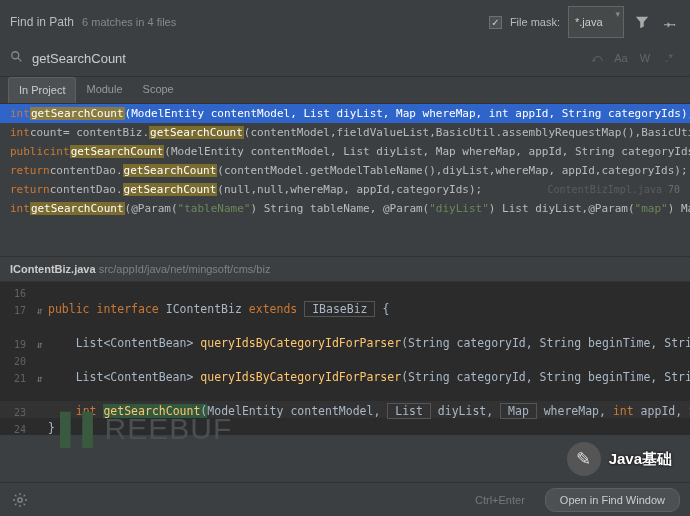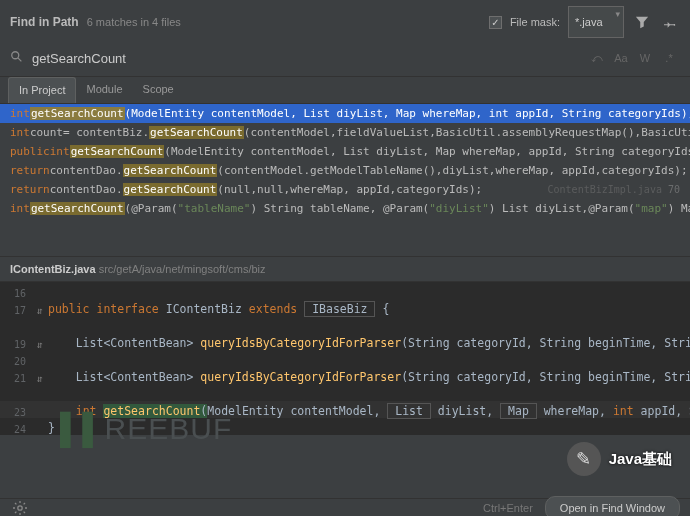--- a/index.html
+++ b/index.html
@@ -1,18 +1,18 @@
 <!DOCTYPE html>
 <html><head>
 <meta charset="utf-8">
 <style>
 *{margin:0;padding:0;box-sizing:border-box}
 body{width:690px;height:516px;background:#3c3f41;font-family:"Segoe UI",Arial,sans-serif;font-size:11px;color:#bbb;overflow:hidden;position:relative}
 .header{display:flex;align-items:center;padding:6px 10px;gap:8px}
-.title{color:#bbb;font-size:12px;font-weight:700}
+.title{color:#bbb;font-size:12px;font-weight:400}
 .subtitle{color:#888;font-size:11px}
 .spacer{flex:1}
 .checkbox{width:13px;height:13px;background:#4c5052;border:1px solid #6e6e6e;display:inline-flex;align-items:center;justify-content:center;color:#ccc;font-size:10px}
 .filemask-label{color:#bbb}
 .filemask-input{background:#45494a;border:1px solid #646464;color:#ccc;padding:2px 18px 2px 6px;width:56px;height:32px;font-size:11px;position:relative}
 .filemask-wrap{position:relative;display:inline-block}
 .filemask-wrap::after{content:"▾";position:absolute;right:4px;top:3px;color:#888;font-size:9px;pointer-events:none}
 .icon-btn{width:20px;height:20px;display:inline-flex;align-items:center;justify-content:center;color:#aaa;cursor:pointer}
 .search-row{display:flex;align-items:center;padding:4px 10px 8px 10px;gap:8px;border-bottom:1px solid #323232}
 .search-icon{color:#888}
@@ -38,21 +38,21 @@
 .editor-line{display:flex;align-items:flex-end;min-height:17px}
 .gutter{width:32px;text-align:right;color:#606366;padding-right:6px;flex-shrink:0;font-size:10px}
 .gcol{width:16px;flex-shrink:0;text-align:center;color:#787878;font-size:10px}
 .code{white-space:pre;color:#a9b7c6}
 .k{color:#cc7832}
 .cls{color:#a9b7c6}
 .m{color:#ffc66d}
 .hl2{background:#32593d}
 .cur-line{background:#323232}
 .box{border:1px solid #555}
-.footer{position:absolute;bottom:0;left:0;right:0;height:18px;display:flex;align-items:center;padding:0 10px;background:#3c3f41;border-top:1px solid #323232;gap:12px}
+.footer{position:absolute;bottom:0;left:0;right:0;height:34px;display:flex;align-items:center;padding:0 10px;background:#3c3f41;border-top:1px solid #323232;gap:20px}
 .hint{color:#777;font-size:11px}
 .btn{background:#4c5052;border:1px solid #5e6060;color:#ccc;padding:5px 14px;font-size:11px;cursor:pointer;border-radius:10px}
 .gear{color:#888}
 .watermark{position:absolute;right:18px;bottom:40px;display:flex;align-items:center;gap:8px;color:#fff;pointer-events:none}
 .wm-circle{width:34px;height:34px;border-radius:50%;background:#555;display:flex;align-items:center;justify-content:center;font-size:18px;color:#ddd}
 .wm-text{font-size:15px;font-weight:700;text-shadow:0 0 3px #000}
 .ghost{position:absolute;left:60px;bottom:70px;color:#4a4f51;font-size:30px;font-weight:400;letter-spacing:1px;pointer-events:none}
 .ghost .bars{display:inline-block;color:#3a5a3f}
 </style>
 </head>
@@ -103,21 +103,21 @@
     <div class="result-row selected"><span class="kw-type">int </span><span class="hl">getSearchCount</span>(ModelEntity contentModel, List diyList, Map whereMap, int appId, String categoryIds);</div>
     <div class="result-row"><span class="kw-type">int </span>count= contentBiz.<span class="hl">getSearchCount</span>(contentModel,fieldValueList,BasicUtil.assemblyRequestMap(),BasicUtil.getA</div>
     <div class="result-row"><span class="kw-type">public </span><span class="kw-type">int </span><span class="hl">getSearchCount</span>(ModelEntity contentModel, List diyList, Map whereMap, appId, String categoryIds)</div>
     <div class="result-row"><span class="kw-type">return </span>contentDao.<span class="hl">getSearchCount</span>(contentModel.getModelTableName(),diyList,whereMap, appId,categoryIds);<span class="file-info">ContentBizImpl.java </span></div>
     <div class="result-row"><span class="kw-type">return </span>contentDao.<span class="hl">getSearchCount</span>(null,null,whereMap, appId,categoryIds);<span class="file-info" style="opacity:.5">ContentBizImpl.java <span class="ln">70</span></span></div>
     <div class="result-row"><span class="kw-type">int </span><span class="hl">getSearchCount</span>(@Param(<span class="kw-str">"tableName"</span>) String tableName, @Param(<span class="kw-str">"diyList"</span>) List diyList,@Param(<span class="kw-str">"map"</span>) Map</div>
   </div>
 
 <div class="preview-header">
   <span class="fname">IContentBiz.java</span>
-  <span class="fpath">src/getA/java/net/mingsoft/cms/biz</span>
+  <span class="fpath">src/appId/java/net/mingsoft/cms/biz</span>
 </div>
 
 <div class="editor" id="editor">
     <div class="editor-line">
       <div class="gutter">16</div>
       <div class="gcol"></div>
       <div class="code"></div>
     </div>
     <div class="editor-line">
       <div class="gutter">17</div>

